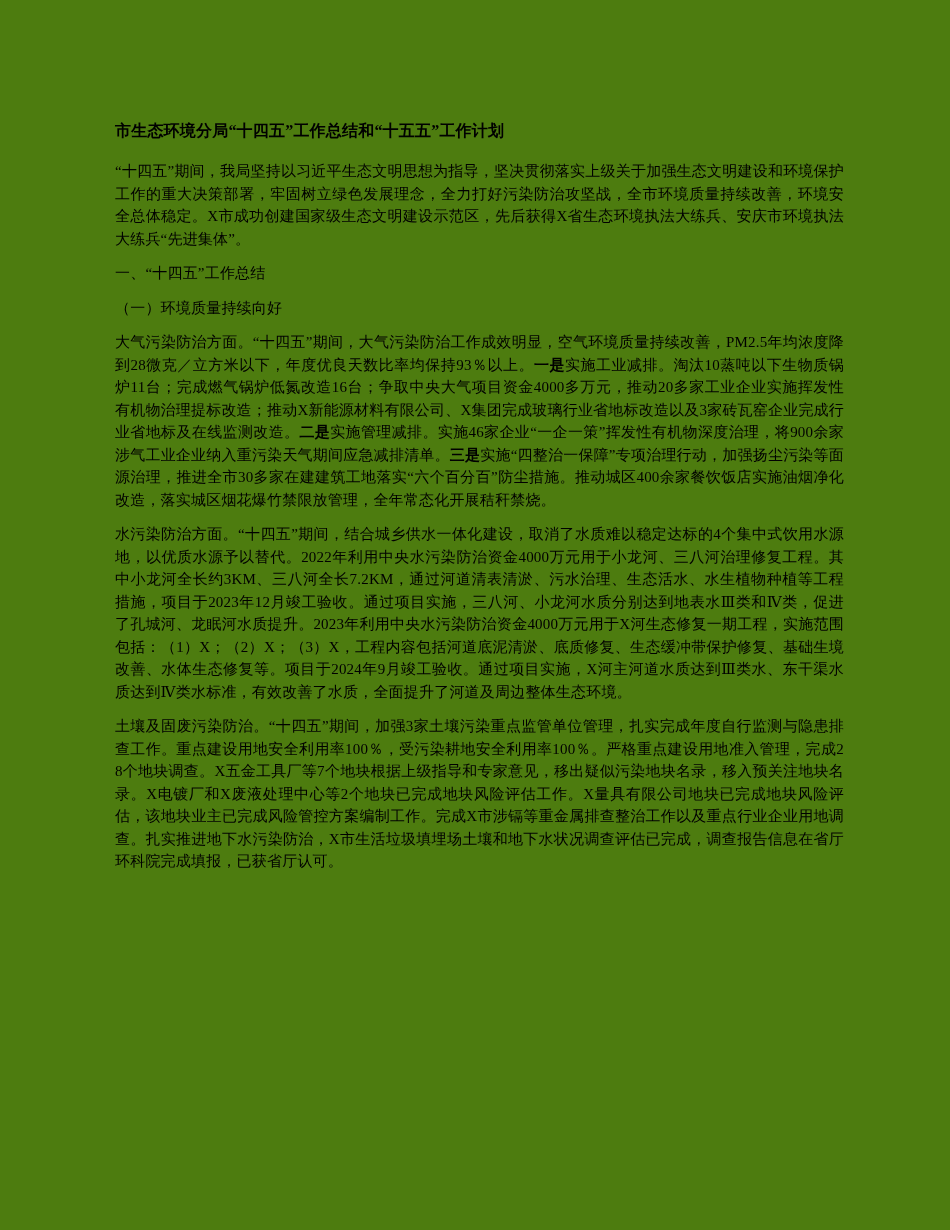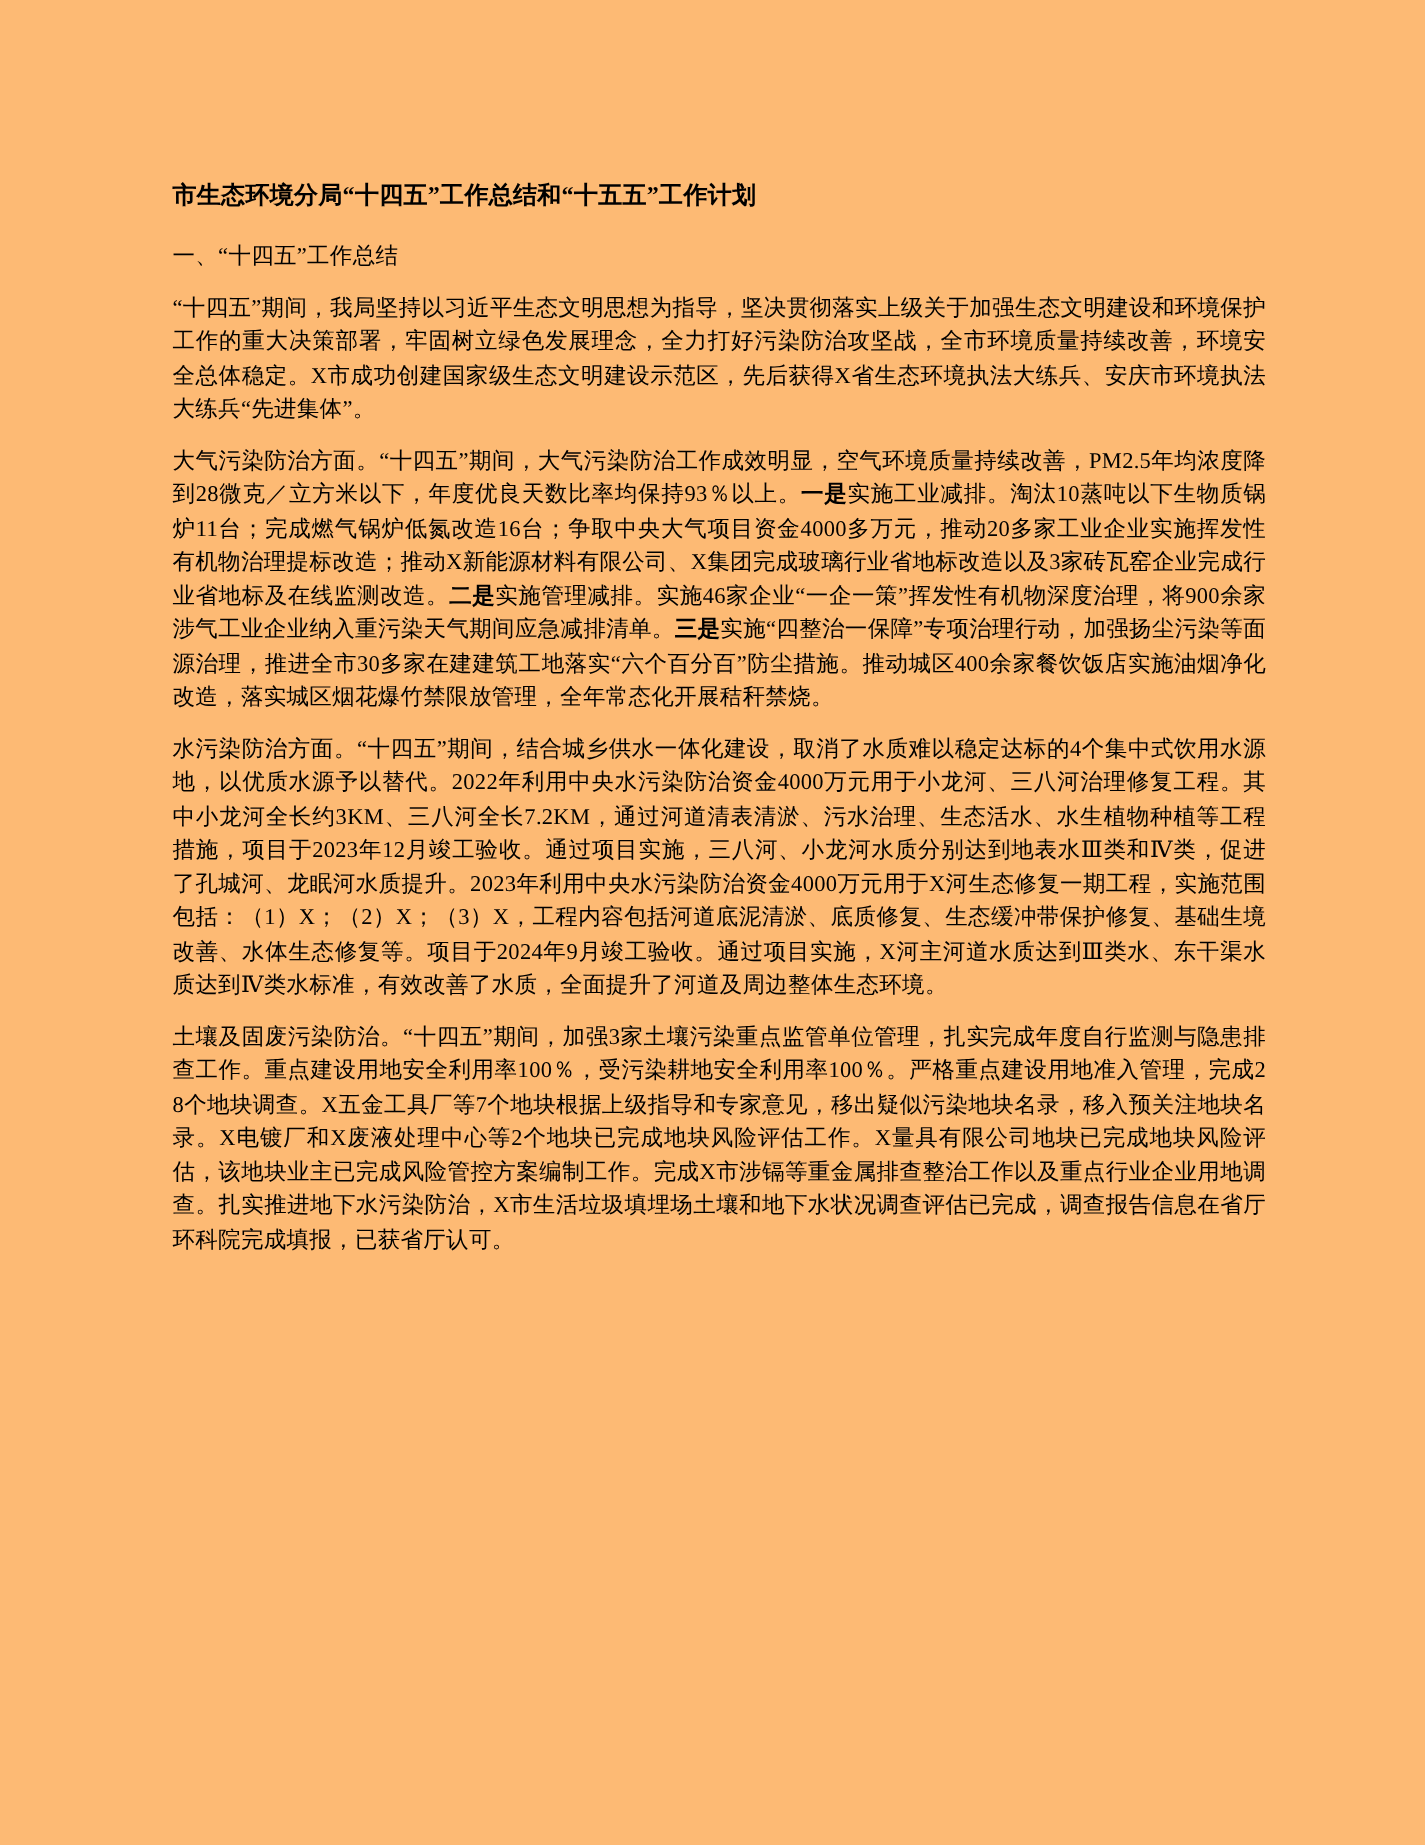--- a/index.html
+++ b/index.html
@@ -7,21 +7,21 @@
     padding: 0;
     background: #ffffff;
     color: #000000;
     font-family: "Liberation Serif", "DejaVu Serif", serif;
   }
   .page {
     position: relative;
     width: 950px;
     min-height: 1230px;
     box-sizing: border-box;
-    background: #fdba74;
+    background: #4d7c0f;
     padding: 120px 106px 60px 115px;
   }
   .doc-body { width: 729px; }
   .block {
     margin: 0 0 12px 0;
     font-size: 15px;
     line-height: 22.5px;
     text-align: justify;
     word-break: break-all;
     letter-spacing: 0.2px;
@@ -35,19 +35,20 @@
   }
   .block.heading { text-align: left; }
   .run-bold { font-weight: bold; }
 </style>
 </head>
 <body>
 
 <div class="page">
   <div class="doc-body">
       <h1 class="block title"><span class="run-bold">市生态环境分局“十四五”工作总结和“十五五”工作计划</span></h1>
+      <p class="block paragraph"><span>“十四五”期间，我局坚持以习近平生态文明思想为指导，坚决贯彻落实上级关于加强生态文明建设和环境保护工作的重大决策部署，牢固树立绿色发展理念，全力打好污染防治攻坚战，全市环境质量持续改善，环境安全总体稳定。X市成功创建国家级生态文明建设示范区，先后获得X省生态环境执法大练兵、安庆市环境执法大练兵“先进集体”。</span></p>
       <p class="block heading"><span>一、“十四五”工作总结</span></p>
-      <p class="block paragraph"><span>“十四五”期间，我局坚持以习近平生态文明思想为指导，坚决贯彻落实上级关于加强生态文明建设和环境保护工作的重大决策部署，牢固树立绿色发展理念，全力打好污染防治攻坚战，全市环境质量持续改善，环境安全总体稳定。X市成功创建国家级生态文明建设示范区，先后获得X省生态环境执法大练兵、安庆市环境执法大练兵“先进集体”。</span></p>
+      <p class="block heading"><span>（一）环境质量持续向好</span></p>
       <p class="block paragraph"><span>大气污染防治方面。“十四五”期间，大气污染防治工作成效明显，空气环境质量持续改善，PM2.5年均浓度降到28微克／立方米以下，年度优良天数比率均保持93％以上。</span><span class="run-bold">一是</span><span>实施工业减排。淘汰10蒸吨以下生物质锅炉11台；完成燃气锅炉低氮改造16台；争取中央大气项目资金4000多万元，推动20多家工业企业实施挥发性有机物治理提标改造；推动X新能源材料有限公司、X集团完成玻璃行业省地标改造以及3家砖瓦窑企业完成行业省地标及在线监测改造。</span><span class="run-bold">二是</span><span>实施管理减排。实施46家企业“一企一策”挥发性有机物深度治理，将900余家涉气工业企业纳入重污染天气期间应急减排清单。</span><span class="run-bold">三是</span><span>实施“四整治一保障”专项治理行动，加强扬尘污染等面源治理，推进全市30多家在建建筑工地落实“六个百分百”防尘措施。推动城区400余家餐饮饭店实施油烟净化改造，落实城区烟花爆竹禁限放管理，全年常态化开展秸秆禁烧。</span></p>
       <p class="block paragraph"><span>水污染防治方面。“十四五”期间，结合城乡供水一体化建设，取消了水质难以稳定达标的4个集中式饮用水源地，以优质水源予以替代。2022年利用中央水污染防治资金4000万元用于小龙河、三八河治理修复工程。其中小龙河全长约3KM、三八河全长7.2KM，通过河道清表清淤、污水治理、生态活水、水生植物种植等工程措施，项目于2023年12月竣工验收。通过项目实施，三八河、小龙河水质分别达到地表水Ⅲ类和Ⅳ类，促进了孔城河、龙眠河水质提升。2023年利用中央水污染防治资金4000万元用于X河生态修复一期工程，实施范围包括：（1）X；（2）X；（3）X，工程内容包括河道底泥清淤、底质修复、生态缓冲带保护修复、基础生境改善、水体生态修复等。项目于2024年9月竣工验收。通过项目实施，X河主河道水质达到Ⅲ类水、东干渠水质达到Ⅳ类水标准，有效改善了水质，全面提升了河道及周边整体生态环境。</span></p>
       <p class="block paragraph"><span>土壤及固废污染防治。“十四五”期间，加强3家土壤污染重点监管单位管理，扎实完成年度自行监测与隐患排查工作。重点建设用地安全利用率100％，受污染耕地安全利用率100％。严格重点建设用地准入管理，完成28个地块调查。X五金工具厂等7个地块根据上级指导和专家意见，移出疑似污染地块名录，移入预关注地块名录。X电镀厂和X废液处理中心等2个地块已完成地块风险评估工作。X量具有限公司地块已完成地块风险评估，该地块业主已完成风险管控方案编制工作。完成X市涉镉等重金属排查整治工作以及重点行业企业用地调查。扎实推进地下水污染防治，X市生活垃圾填埋场土壤和地下水状况调查评估已完成，调查报告信息在省厅环科院完成填报，已获省厅认可。</span></p>
     </div>
 </div>
 
 </body></html>

